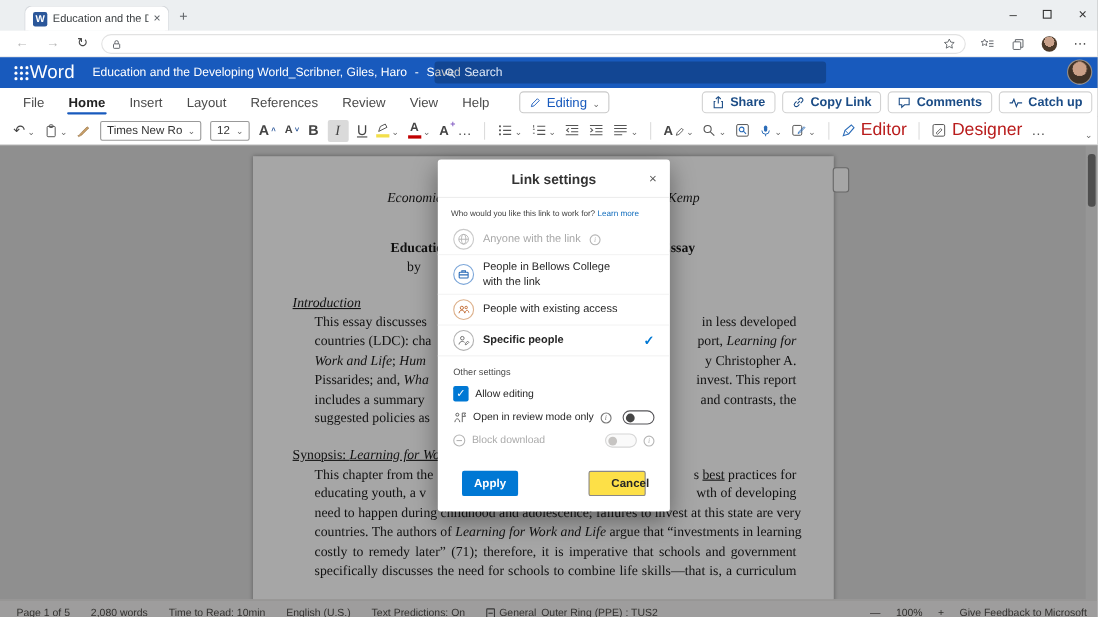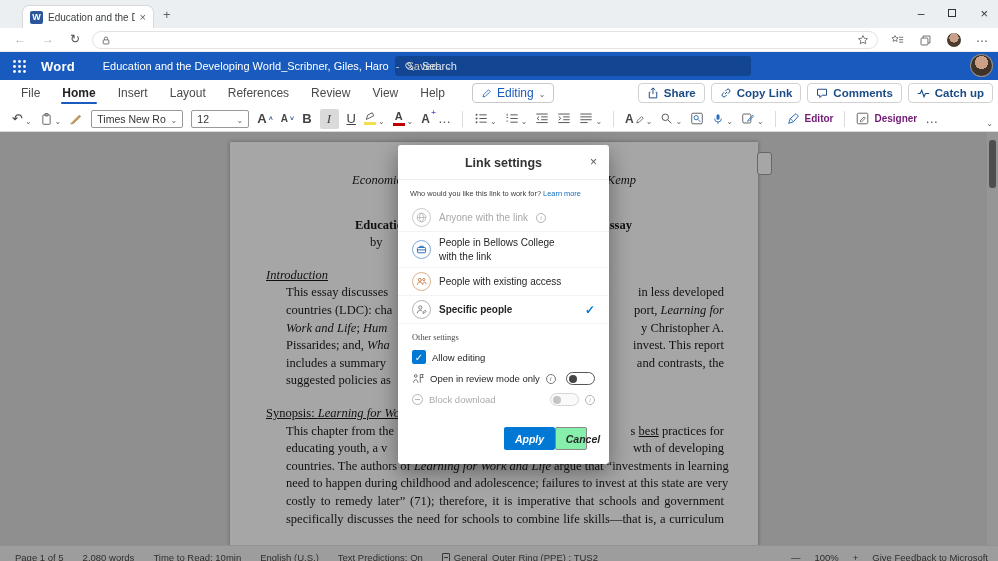--- a/index.html
+++ b/index.html
@@ -35,22 +35,22 @@
   .addr-star{ margin-left:auto; }
   .nav-right{ position:absolute; right:10px; top:3px; display:flex; gap:15px; align-items:center; }
   .mini-avatar{ width:14px; height:14px; border-radius:50%;
                 background:radial-gradient(circle at 50% 35%, #c9a18a 0 40%, #4c3a2a 41% 100%); }
   .dots::after{ content:"⋯"; font-size:12px; color:#555; }
 
   
   .word-header{ position:absolute; top:52px; left:0; right:0; height:28px; background:#185abd;
                 color:#fff; display:flex; align-items:center; }
   .waffle{ margin-left:12px; }
-  .app-name{ font-weight:bold; font-size:13px; margin-left:14px; letter-spacing:.2px; }
-  .doc-title{ font-size:11px; margin-left:28px; display:flex; gap:7px; align-items:center; white-space:nowrap; }
+  .app-name{ font-weight:normal; font-size:17px; letter-spacing:.2px; }
+  .doc-title{ font-size:11px; margin-left:16px; display:flex; gap:7px; align-items:center; white-space:nowrap; }
   .hdr-chev{ font-size:8px; opacity:.85; }
   .search-box{ position:absolute; left:395px; top:4px; width:356px; height:20px;
                background:rgba(0,0,0,0.22); border-radius:3px; display:flex; align-items:center;
                padding:0 9px; gap:7px; font-size:11px; color:#dbe6f6; }
   .header-avatar{ position:absolute; right:5px; top:2px; width:23px; height:23px; border-radius:50%;
                   border:1px solid rgba(255,255,255,.45);
                   background:radial-gradient(circle at 50% 36%, #caa087 0 38%, #3f3226 39% 100%); }
 
   
   .ribbon-tabs{ position:absolute; top:80px; left:0; right:0; height:26px; background:#fff;
@@ -69,37 +69,37 @@
 
   
   .fmt-toolbar{ position:absolute; top:106px; left:0; right:0; height:26px; background:#fff;
                 border-bottom:1px solid #d8d8d8; display:flex; align-items:center;
                 padding-left:12px; gap:8px; color:#444; }
   .tb{ display:flex; align-items:center; gap:2px; }
   .chev::after{ content:"⌄"; font-size:8px; color:#666; line-height:1; }
   .sep{ width:1px; height:16px; background:#dcdcdc; margin:0 3px; flex:none; }
   .combo{ border:1px solid #999; border-radius:2px; height:18px; display:flex; align-items:center;
           padding:0 5px; gap:5px; font-size:10.5px; color:#333; white-space:nowrap; }
-  .font-combo{ width:92px; } .size-combo{ width:58px; }
+  .font-combo{ width:92px; } .size-combo{ width:36px; }
   .combo .val{ flex:1; overflow:hidden; }
   .fA{ font-weight:bold; font-size:13px; } .fAs{ font-weight:bold; font-size:10px; }
   .supmark{ font-size:7px; color:#2b579a; vertical-align:super; }
   .bold-g{ font-weight:bold; font-size:13px; }
   .italic-g{ font-style:italic; font-family:"Liberation Serif",serif; font-size:13px;
              background:#dadada; border-radius:2px; width:19px; height:20px;
              display:flex; align-items:center; justify-content:center; }
   .under-g{ font-size:13px; text-decoration:underline; }
   .fc{ display:flex; flex-direction:column; align-items:center; line-height:1; }
   .fc .a{ font-size:11px; font-weight:bold; }
   .fc .bar{ width:12px; height:3px; margin-top:1px; }
   .bar-red{ background:#c00000; } .bar-yel{ background:#f3df4b; }
   .aeff{ font-size:12px; font-weight:bold; color:#444; position:relative; }
   .aeff::after{ content:"+"; position:absolute; top:-4px; right:-6px; font-size:8px; color:#8661c5; }
   .more::after{ content:"…"; font-size:13px; color:#555; }
-  .tlabel{ font-size:10px; color:#701a75; margin-left:3px;font-weight:bold; }
+  .tlabel{ font-size:16px; color:#b91c1c; margin-left:3px; }
   .collapse-chev{ position:absolute; right:5px; bottom:1px; }
 
   
   .doc-area{ position:absolute; top:132px; left:0; right:0; height:413px; background:#dcdcdc; overflow:hidden; }
   .page{ position:absolute; left:230px; top:10px; width:528px; height:700px; background:#fff;
          box-shadow:0 0 4px rgba(0,0,0,.35);
          padding:30px 34px 0 36px; font-family:"Liberation Serif",serif;
          font-size:12.5px; color:#1a1a1a; line-height:17.6px; }
   .comment-tab{ position:absolute; left:757px; top:20px; width:15px; height:23px; background:#fff;
                 border:1px solid #9e9e9e; border-radius:3px; }
@@ -135,37 +135,37 @@
   .ic-tan{ border-color:#ddb18c; color:#c4713b; }
   .ic-gray{ border-color:#b3b3b3; color:#6e6e6e; }
   .opt-label{ font-size:10px; line-height:1.35; max-width:132px; }
   .opt.disabled .opt-label{ color:#a8a8a8; }
   .opt.selected .opt-label{ font-weight:600; }
   .opt-check{ margin-left:auto; color:#0078d4; font-size:12px; font-weight:bold; }
   .info{ width:10px; height:10px; border:1px solid #777; border-radius:50%; color:#777; flex:none;
          font-size:7px; font-style:italic; font-family:"Liberation Serif",serif;
          display:flex; align-items:center; justify-content:center; }
   .info.dim{ border-color:#b5b5b5; color:#b5b5b5; }
-  .other-label{ padding:9px 14px 4px; font-size:8.4px; color:#4a4a4a;font-family:Liberation Serif, serif; }
+  .other-label{ padding:9px 14px 4px; font-size:8.4px; color:#4a4a4a; }
   .setting-row{ display:flex; align-items:center; gap:6px; padding:4px 14px; min-height:21px; font-size:9.5px; }
   .cbx{ width:14px; height:14px; background:#0078d4; border-radius:2px; color:#fff; font-size:10px;
         display:flex; align-items:center; justify-content:center; flex:none; }
   .toggle{ width:29px; height:13px; border:1px solid #57565a; border-radius:8px; position:relative;
            background:#fff; margin-left:auto; flex:none; }
   .toggle .knob{ position:absolute; left:2px; top:1.5px; width:8px; height:8px; border-radius:50%; background:#454545; }
   .toggle.dim{ border-color:#d6d6d6; background:#fafafa; }
   .toggle.dim .knob{ background:#c6c4c2; }
   .block-icon{ width:11px; height:11px; border:1px solid #b5b5b5; border-radius:50%; position:relative; flex:none; }
   .block-icon::after{ content:""; position:absolute; left:2px; right:2px; top:4px; height:1px; background:#b5b5b5; }
   .row-dim{ color:#ababab;justify-content:center; }
-  .dlg-footer{ display:flex; justify-content:flex-end; gap:0; padding:17px 22px 14px;font-style:italic; }
+  .dlg-footer{ display:flex; justify-content:space-between; gap:12px; padding:17px 22px 14px; }
   .btn{ height:23px; border-radius:2px; font-size:10.5px; display:flex; align-items:center;
         justify-content:center; font-weight:600; }
   .btn-apply{ width:51px; background:#0078d4; color:#fff; }
-  .btn-cancel{ width:32px; background:#86efac; color:#262626; border:1px solid #8a8886;padding-left:24px; }
+  .btn-cancel{ width:52px; background:#fde047; color:#262626; border:1px solid #8a8886;padding-left:24px; }
 
   
   .status-bar{ position:absolute; top:545px; left:0; right:0; height:24px; background:#f3f2f1;
                border-top:1px solid #e1dfdd; display:flex; align-items:center; gap:19px;
                padding-left:15px; font-size:9.5px; color:#4c4a48; }
   .sb-label{ display:flex; align-items:center; gap:4px; }
   .sens-icon{ width:8px; height:10px; border:1px solid #555; border-radius:1px; position:relative; }
   .sens-icon::after{ content:""; position:absolute; left:1px; right:1px; top:3px; height:1px; background:#555; }
   .sb-center{ position:absolute; left:492px; }
   .sb-right{ position:absolute; right:10px; display:flex; gap:14px; align-items:center; }
@@ -500,22 +500,22 @@
           </div>
           <div class="heading"><span class="un">Synopsis: </span><span class="it un">Learning for Work and Life</span></div>
           <div class="docline">
             <span><span>This chapter from the</span></span>
             <span><span>s </span><span class="un">best</span><span> practices for</span></span>
           </div>
           <div class="docline">
             <span><span>educating youth, a v</span></span>
             <span><span>wth of developing</span></span>
           </div>
+          <div class="docline full"><span>need to happen during childhood and adolescence; failures to invest at this state are very</span></div>
           <div class="docline full"><span>countries. The authors of </span><span class="it">Learning for Work and Life</span><span> argue that “investments in learning</span></div>
-          <div class="docline full"><span>need to happen during childhood and adolescence; failures to invest at this state are very</span></div>
           <div class="docline full"><span>costly to remedy later” (71); therefore, it is imperative that schools and government</span></div>
           <div class="docline full"><span>specifically discusses the need for schools to combine life skills—that is, a curriculum</span></div>
         </div>
     </div>
     <div class="comment-tab"></div>
     <div class="scrollbar">
       <div class="thumb"></div>
     </div>
   </div>
 

